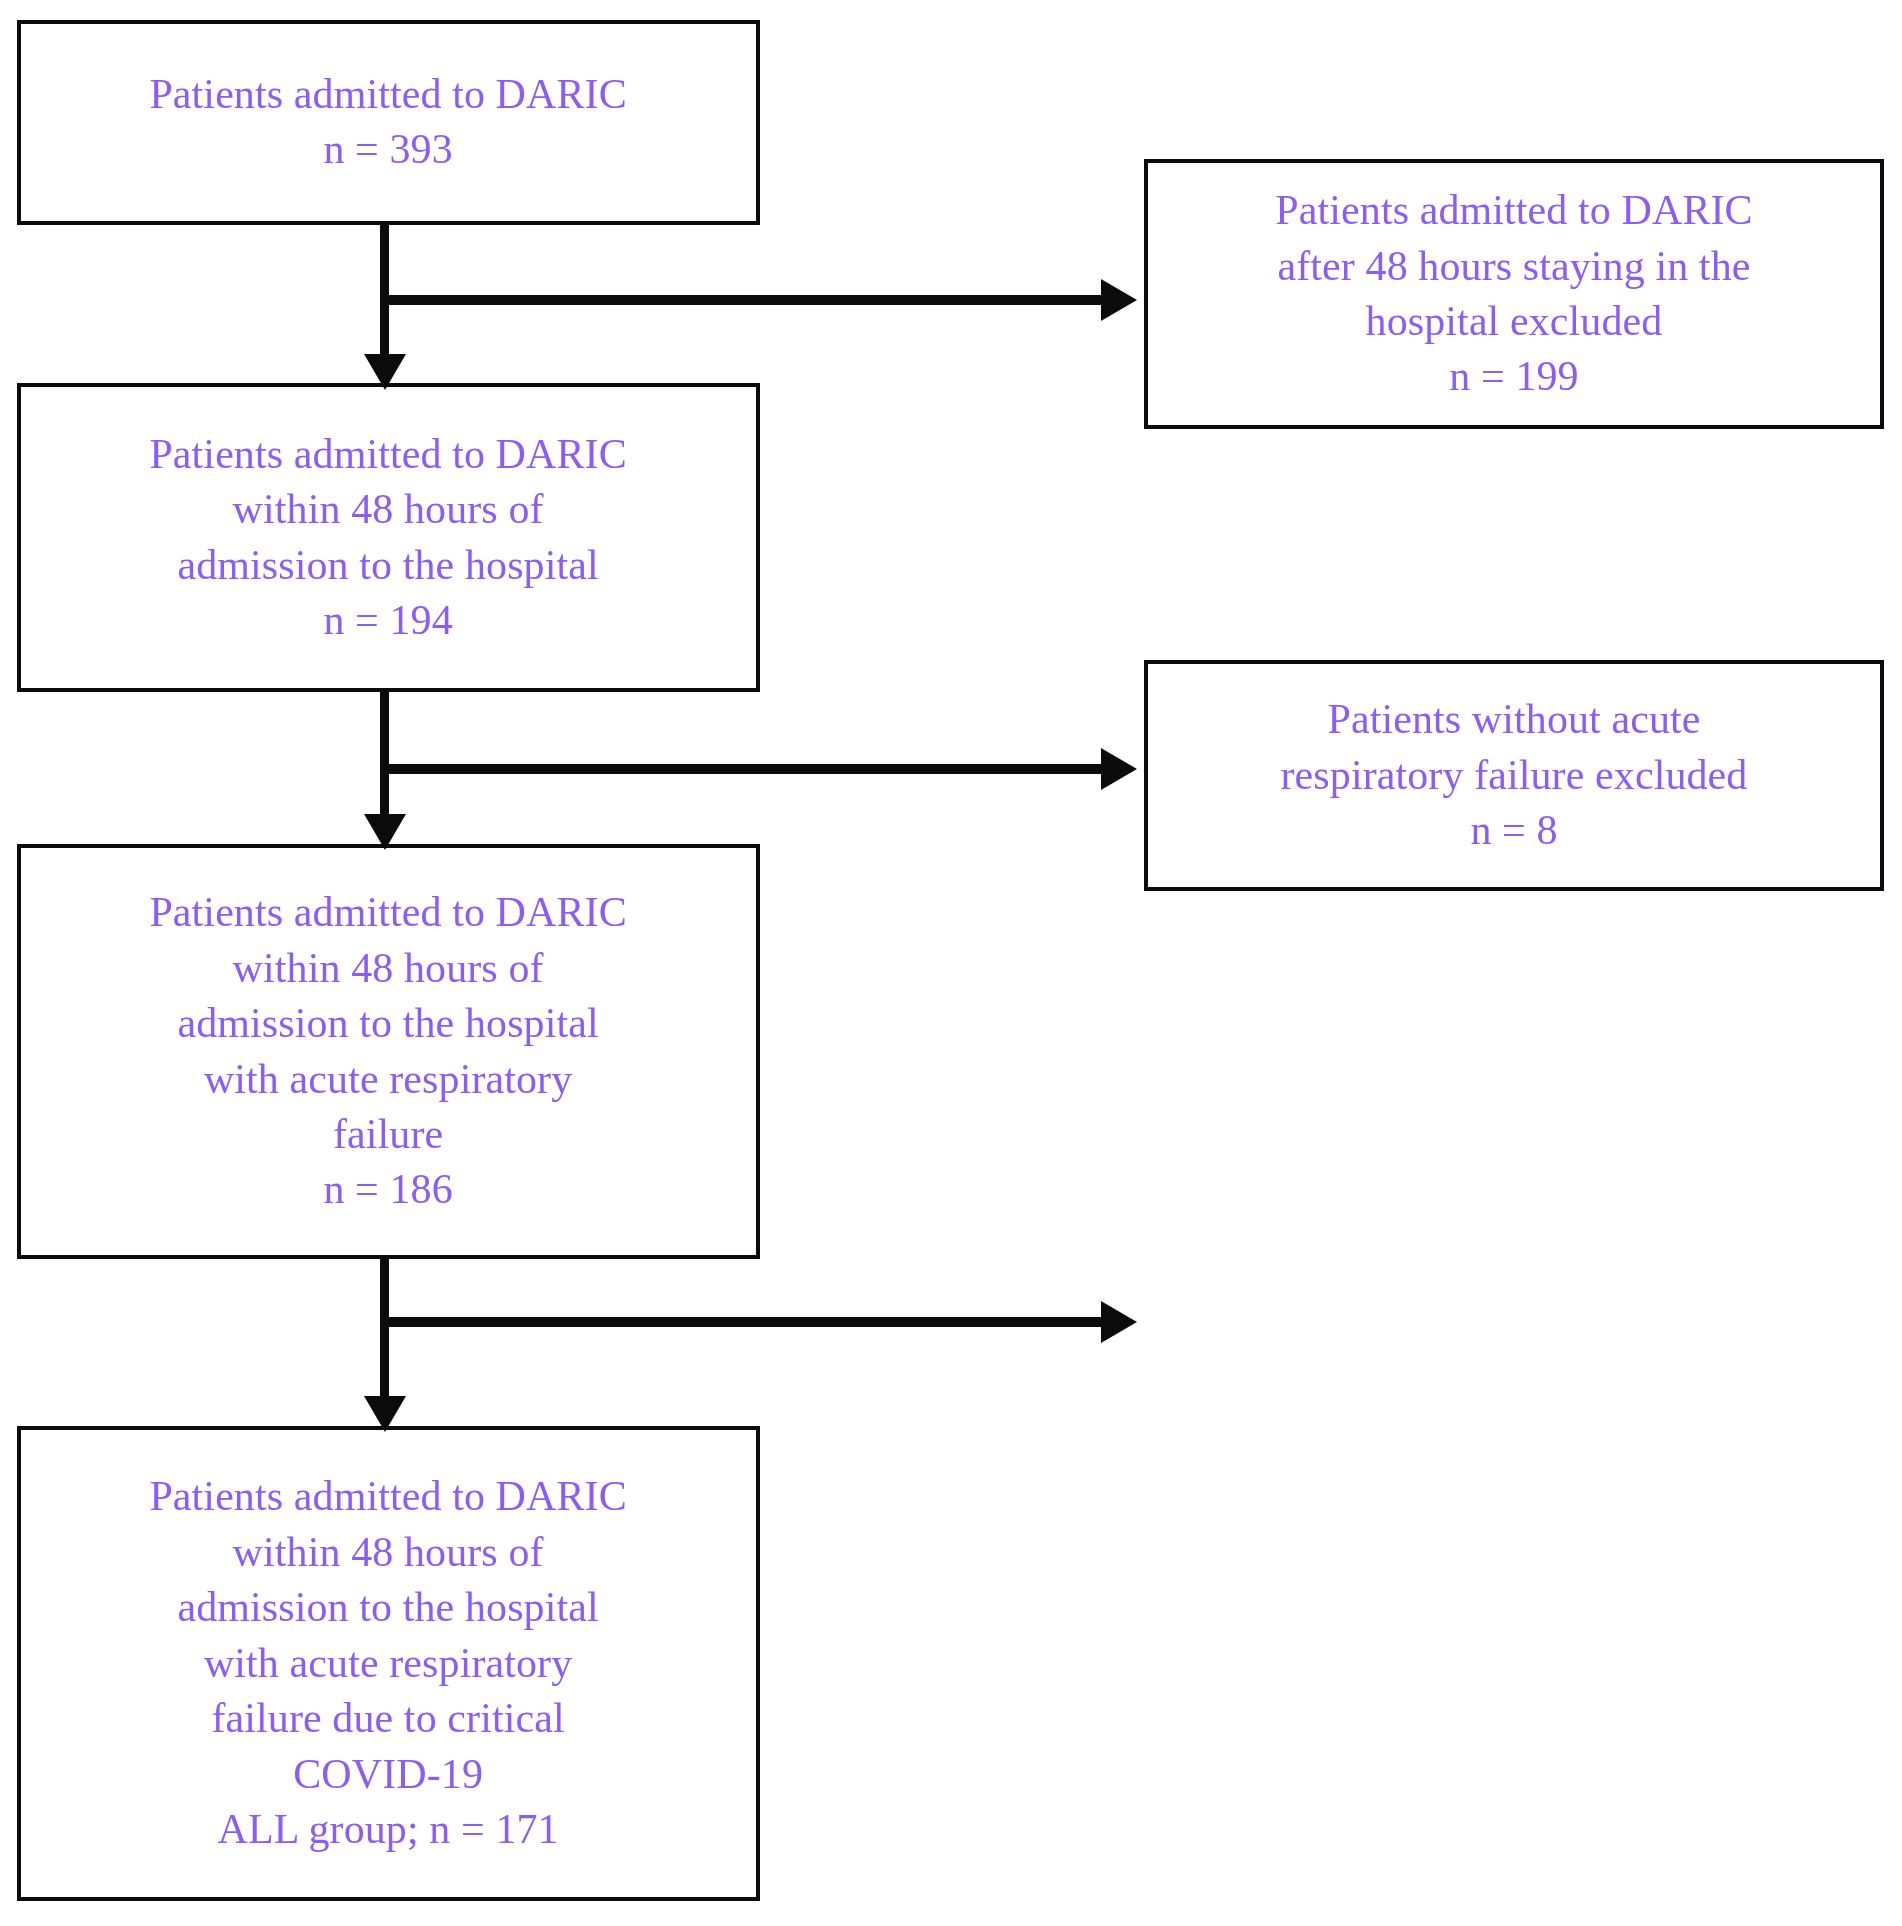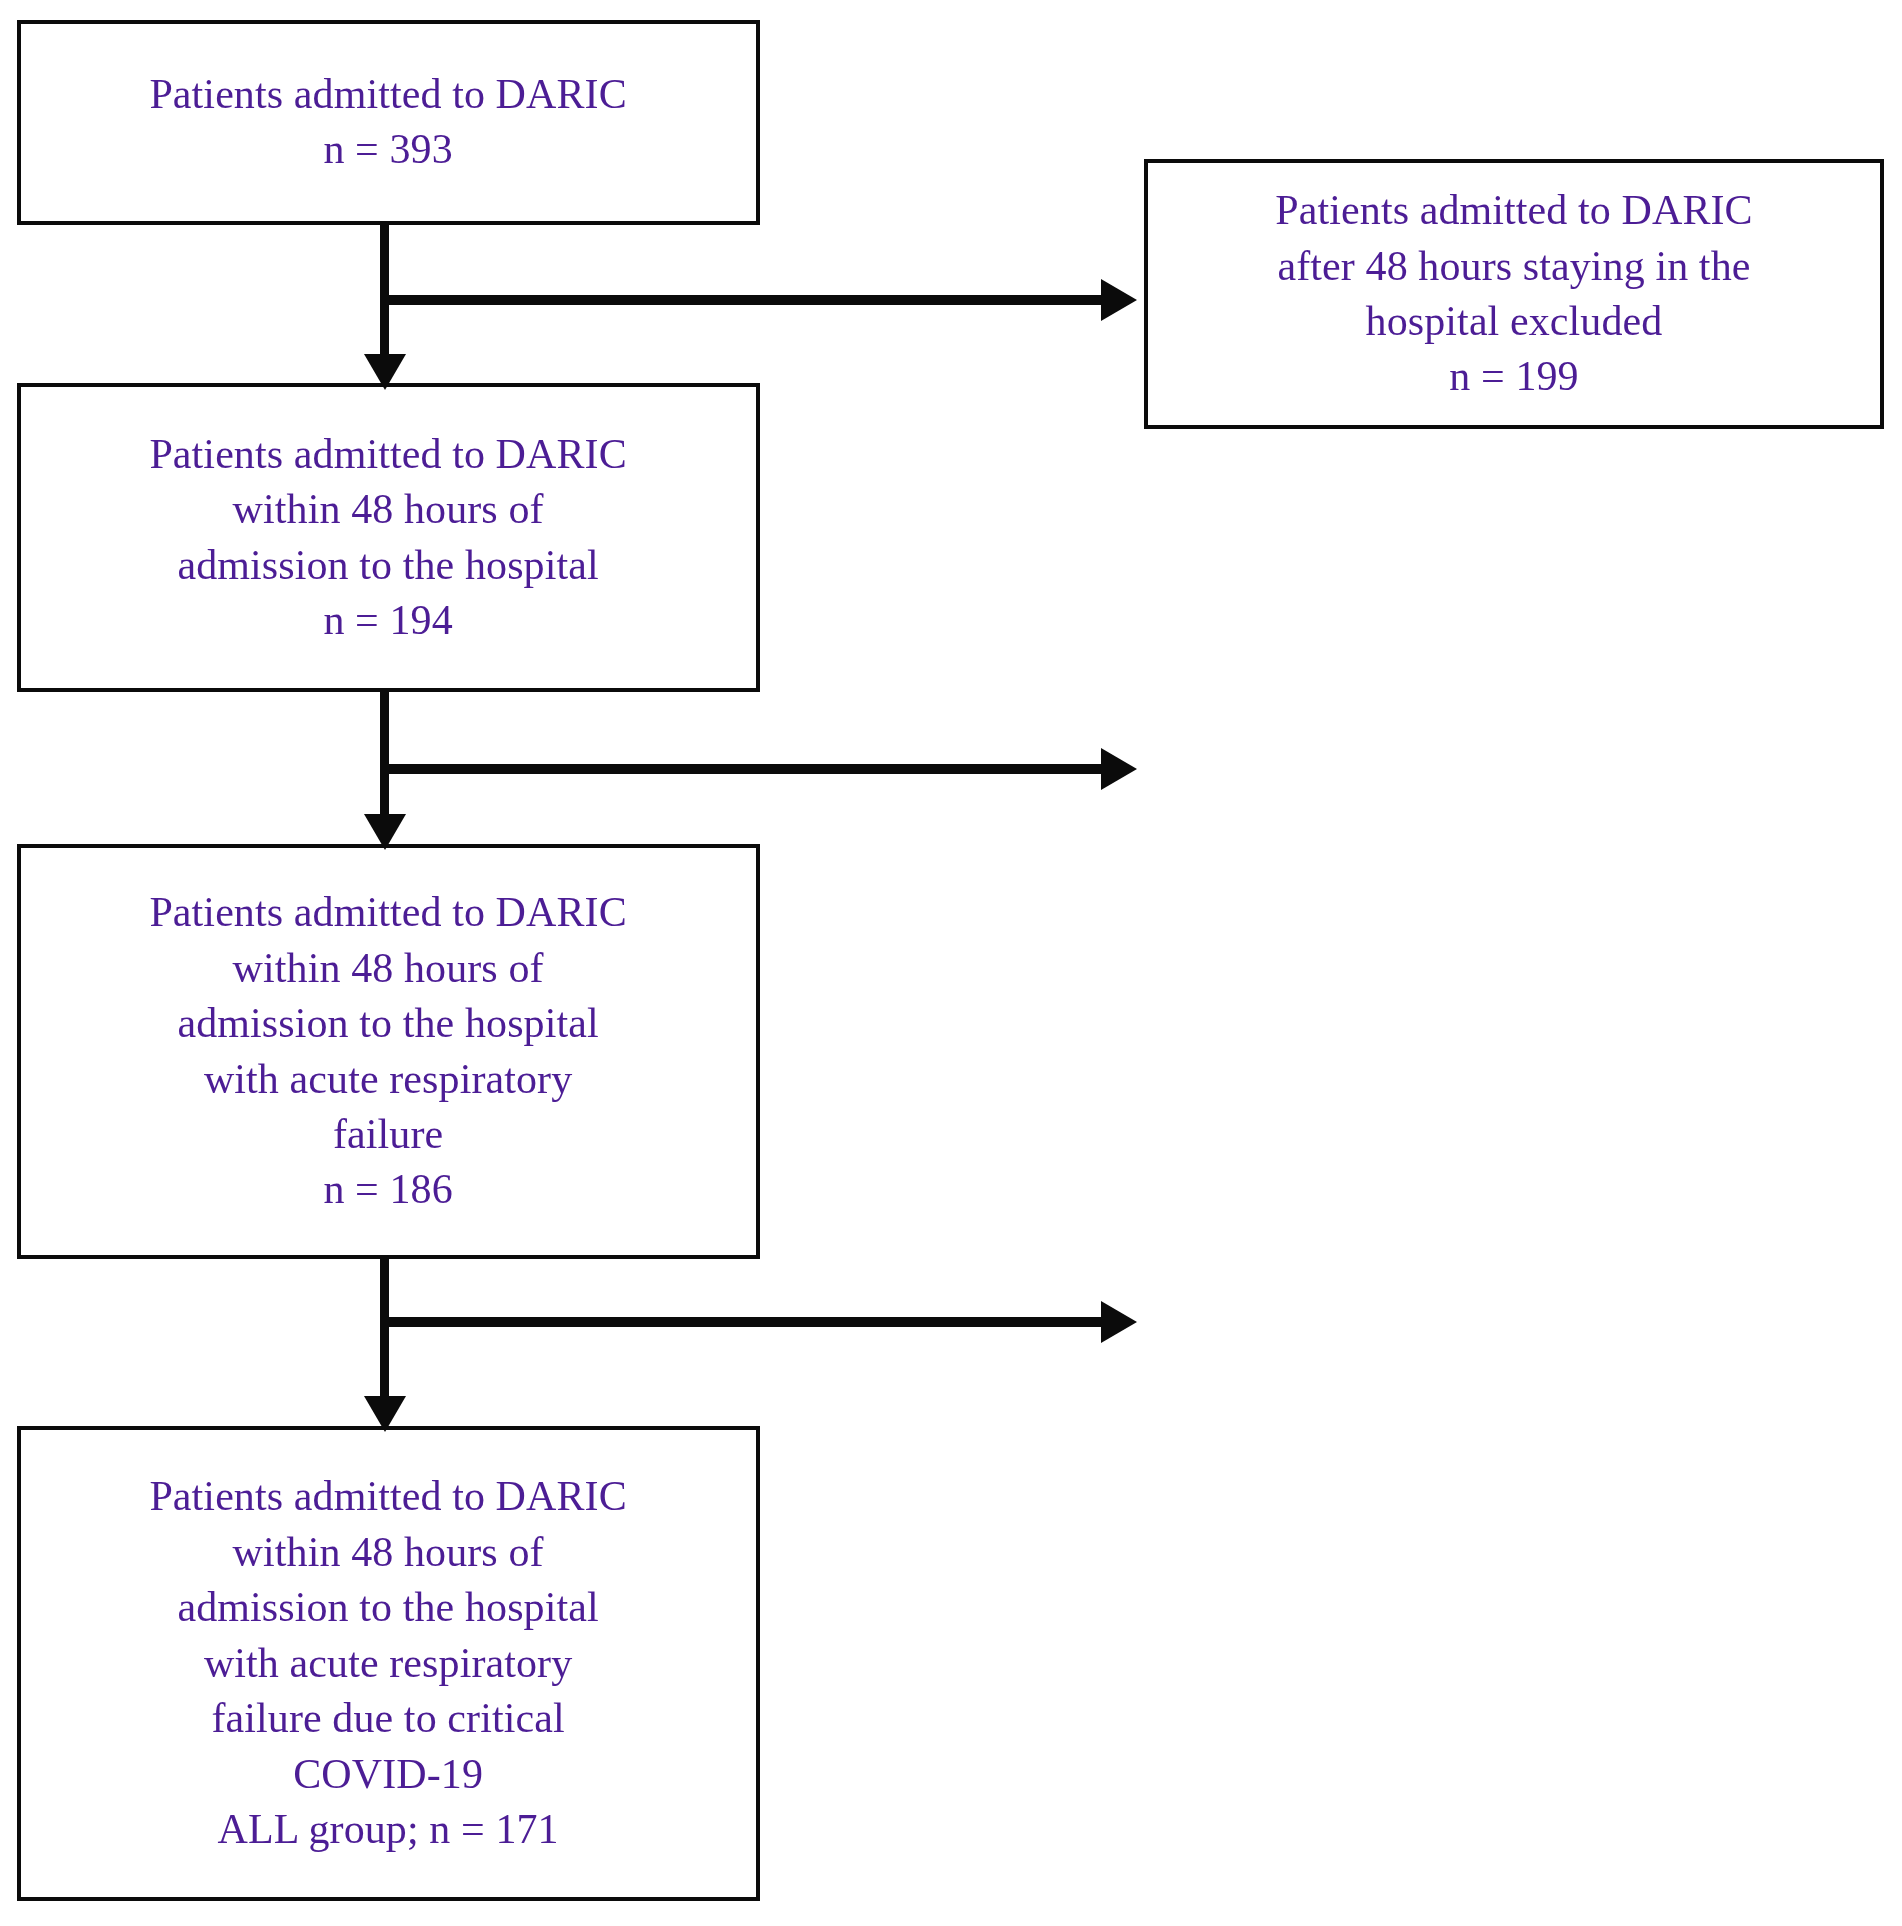--- a/index.html
+++ b/index.html
@@ -31,21 +31,21 @@
     justify-content: center;
     padding: 6px 15.5px;
   }
   .node-text {
     width: 100%;
     text-align: center;
     font-size: 42px;
     line-height: 1.32;
     letter-spacing: 0.1px;
     white-space: pre-line;
-    color: #4c1d95;
+    color: #8b5cf6;
   }
 
   
   .left-col  { left: 16.6px;  width: 743px; }
   
   .right-col { left: 1144px; width: 740px; }
 
   #box-admitted-total      { top: 19.6px;   height: 205px; }
   #box-within-48h          { top: 383px;  height: 309px; }
   #box-with-arf            { top: 844px; height: 415px; }
@@ -140,20 +140,25 @@
 ALL group; n = 171</div>
   </div>
 
   <div class="node-box right-col" id="box-excl-after-48h">
     <div class="node-text">Patients admitted to DARIC
 after 48 hours staying in the
 hospital  excluded
 n = 199</div>
   </div>
 
+  <div class="node-box right-col" id="box-excl-no-arf">
+    <div class="node-text">Patients without acute
+respiratory failure excluded
+n = 8</div>
+  </div>
 
 
   <div class="vline" id="vline-1"></div>
   <div class="vhead" id="vhead-1"></div>
   <div class="hline" id="hline-1"></div>
   <div class="hhead" id="hhead-1"></div>
 
   <div class="vline" id="vline-2"></div>
   <div class="vhead" id="vhead-2"></div>
   <div class="hline" id="hline-2"></div>

